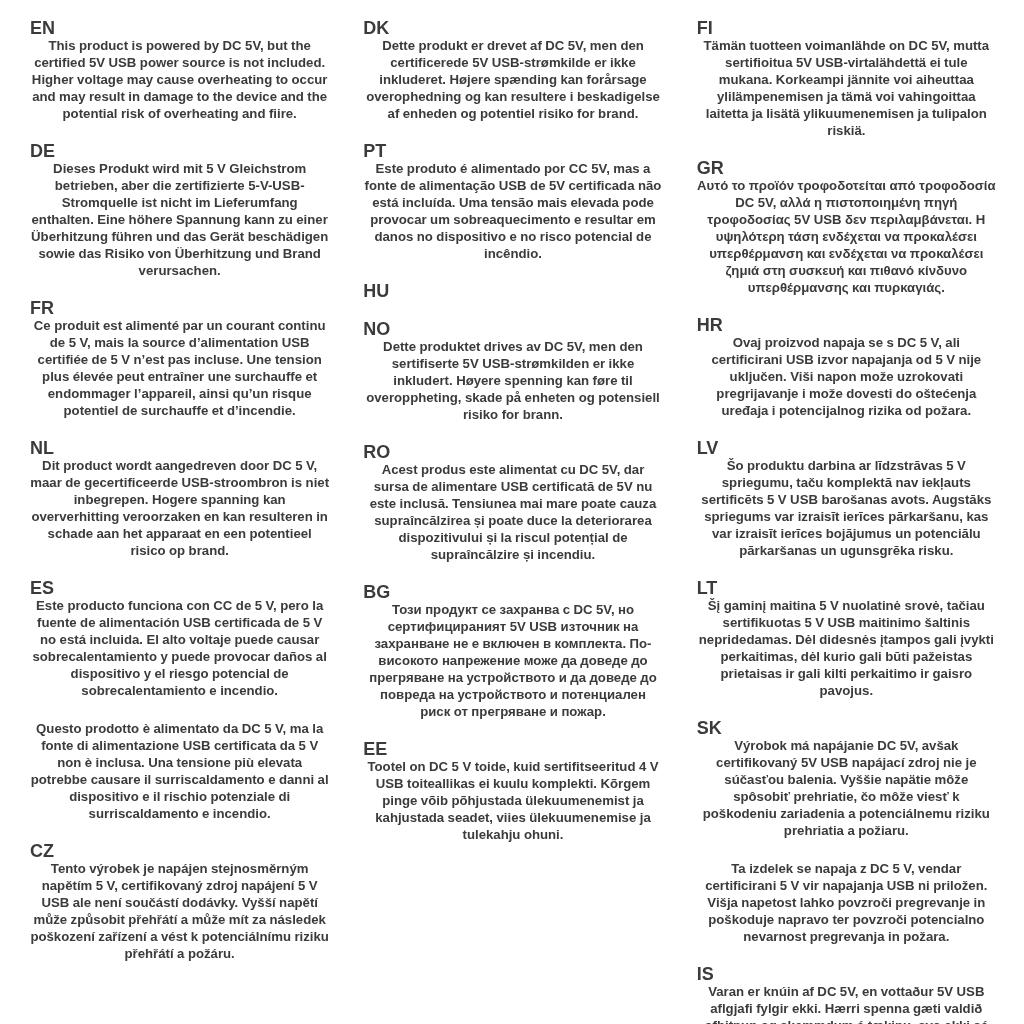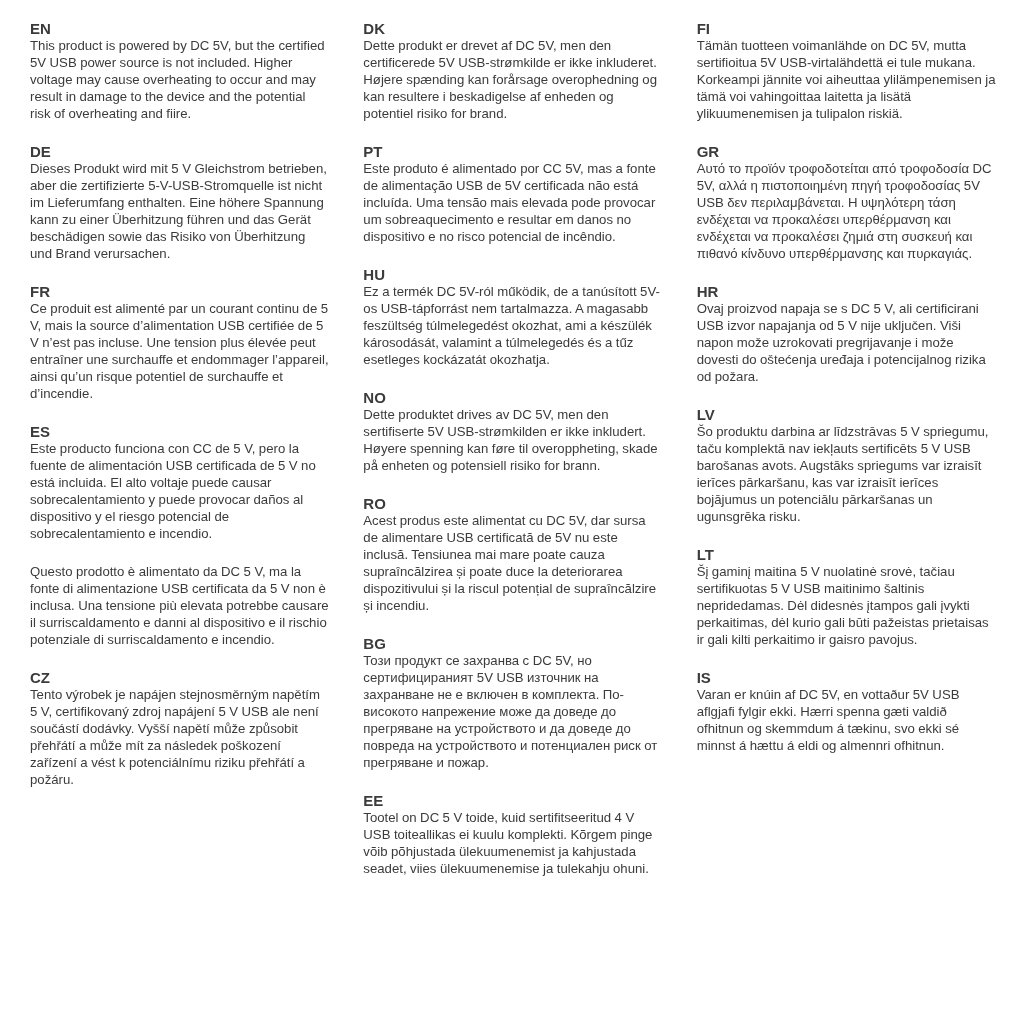--- a/index.html
+++ b/index.html
@@ -23,53 +23,58 @@
     align-items: flex-start;
   }
   .col {
     flex: 1 1 0;
     min-width: 0;
   }
   .lang-block {
     margin: 0 0 21px 0;
   }
   .lang-code {
-    font-size: 15px;
+    font-size: 18px;
     line-height: 17px;
     font-weight: bold;
     margin: 0;
     padding: 0;
   }
   .lang-text {
     font-size: 13.2px;
     line-height: 17px;
     margin: 0;
     padding: 0;
-    text-align: left;
+    text-align: center;
     word-spacing: -0.2px;
+    font-weight: bold;
   }
 </style>
 </head>
 <body>
 
 <div class="page">
   <div class="columns">
 
     <div class="col">
       <div class="lang-block">
         <h2 class="lang-code">EN</h2>
         <p class="lang-text">This product is powered by DC 5V, but the certified 5V USB power source is not included. Higher voltage may cause overheating to occur and may result in damage to the device and the potential risk of overheating and fiire.</p>
       </div>
       <div class="lang-block">
         <h2 class="lang-code">DE</h2>
         <p class="lang-text">Dieses Produkt wird mit 5 V Gleichstrom betrieben, aber die zertifizierte 5-V-USB-Stromquelle ist nicht im Lieferumfang enthalten. Eine höhere Spannung kann zu einer Überhitzung führen und das Gerät beschädigen sowie das Risiko von Überhitzung und Brand verursachen.</p>
       </div>
       <div class="lang-block">
         <h2 class="lang-code">FR</h2>
         <p class="lang-text">Ce produit est alimenté par un courant continu de 5 V, mais la source d’alimentation USB certifiée de 5 V n’est pas incluse. Une tension plus élevée peut entraîner une surchauffe et endommager l’appareil, ainsi qu’un risque potentiel de surchauffe et d’incendie.</p>
+      </div>
+      <div class="lang-block">
+        <h2 class="lang-code">NL</h2>
+        <p class="lang-text">Dit product wordt aangedreven door DC 5 V, maar de gecertificeerde USB-stroombron is niet inbegrepen. Hogere spanning kan oververhitting veroorzaken en kan resulteren in schade aan het apparaat en een potentieel risico op brand.</p>
       </div>
       <div class="lang-block">
         <h2 class="lang-code">ES</h2>
         <p class="lang-text">Este producto funciona con CC de 5 V, pero la fuente de alimentación USB certificada de 5 V no está incluida. El alto voltaje puede causar sobrecalentamiento y puede provocar daños al dispositivo y el riesgo potencial de sobrecalentamiento e incendio.</p>
       </div>
       <div class="lang-block">
         <p class="lang-text">Questo prodotto è alimentato da DC 5 V, ma la fonte di alimentazione USB certificata da 5 V non è inclusa. Una tensione più elevata potrebbe causare il surriscaldamento e danni al dispositivo e il rischio potenziale di surriscaldamento e incendio.</p>
       </div>
       <div class="lang-block">
         <h2 class="lang-code">CZ</h2>
@@ -81,21 +86,20 @@
       <div class="lang-block">
         <h2 class="lang-code">DK</h2>
         <p class="lang-text">Dette produkt er drevet af DC 5V, men den certificerede 5V USB-strømkilde er ikke inkluderet. Højere spænding kan forårsage overophedning og kan resultere i beskadigelse af enheden og potentiel risiko for brand.</p>
       </div>
       <div class="lang-block">
         <h2 class="lang-code">PT</h2>
         <p class="lang-text">Este produto é alimentado por CC 5V, mas a fonte de alimentação USB de 5V certificada não está incluída. Uma tensão mais elevada pode provocar um sobreaquecimento e resultar em danos no dispositivo e no risco potencial de incêndio.</p>
       </div>
       <div class="lang-block">
         <h2 class="lang-code">HU</h2>
-        <p class="lang-text">Ez a termék DC 5V-ról működik, de a tanúsított 5V-os USB-tápforrást nem tartalmazza. A magasabb feszültség túlmelegedést okozhat, ami a készülék károsodását, valamint a túlmelegedés és a tűz esetleges kockázatát okozhatja.</p>
       </div>
       <div class="lang-block">
         <h2 class="lang-code">NO</h2>
         <p class="lang-text">Dette produktet drives av DC 5V, men den sertifiserte 5V USB-strømkilden er ikke inkludert. Høyere spenning kan føre til overoppheting, skade på enheten og potensiell risiko for brann.</p>
       </div>
       <div class="lang-block">
         <h2 class="lang-code">RO</h2>
         <p class="lang-text">Acest produs este alimentat cu DC 5V, dar sursa de alimentare USB certificată de 5V nu este inclusă. Tensiunea mai mare poate cauza supraîncălzirea și poate duce la deteriorarea dispozitivului și la riscul potențial de supraîncălzire și incendiu.</p>
       </div>
       <div class="lang-block">
@@ -123,20 +127,25 @@
       </div>
       <div class="lang-block">
         <h2 class="lang-code">LV</h2>
         <p class="lang-text">Šo produktu darbina ar līdzstrāvas 5 V spriegumu, taču komplektā nav iekļauts sertificēts 5 V USB barošanas avots. Augstāks spriegums var izraisīt ierīces pārkaršanu, kas var izraisīt ierīces bojājumus un potenciālu pārkaršanas un ugunsgrēka risku.</p>
       </div>
       <div class="lang-block">
         <h2 class="lang-code">LT</h2>
         <p class="lang-text">Šį gaminį maitina 5 V nuolatinė srovė, tačiau sertifikuotas 5 V USB maitinimo šaltinis nepridedamas. Dėl didesnės įtampos gali įvykti perkaitimas, dėl kurio gali būti pažeistas prietaisas ir gali kilti perkaitimo ir gaisro pavojus.</p>
       </div>
       <div class="lang-block">
+        <h2 class="lang-code">SK</h2>
+        <p class="lang-text">Výrobok má napájanie DC 5V, avšak certifikovaný 5V USB napájací zdroj nie je súčasťou balenia. Vyššie napätie môže spôsobiť prehriatie, čo môže viesť k poškodeniu zariadenia a potenciálnemu riziku prehriatia a požiaru.</p>
+      </div>
+      <div class="lang-block">
+        <p class="lang-text">Ta izdelek se napaja z DC 5 V, vendar certificirani 5 V vir napajanja USB ni priložen. Višja napetost lahko povzroči pregrevanje in poškoduje napravo ter povzroči potencialno nevarnost pregrevanja in požara.</p>
       </div>
       <div class="lang-block">
         <h2 class="lang-code">IS</h2>
         <p class="lang-text">Varan er knúin af DC 5V, en vottaður 5V USB aflgjafi fylgir ekki. Hærri spenna gæti valdið ofhitnun og skemmdum á tækinu, svo ekki sé minnst á hættu á eldi og almennri ofhitnun.</p>
       </div>
     </div>
 
   </div>
 </div>
 

